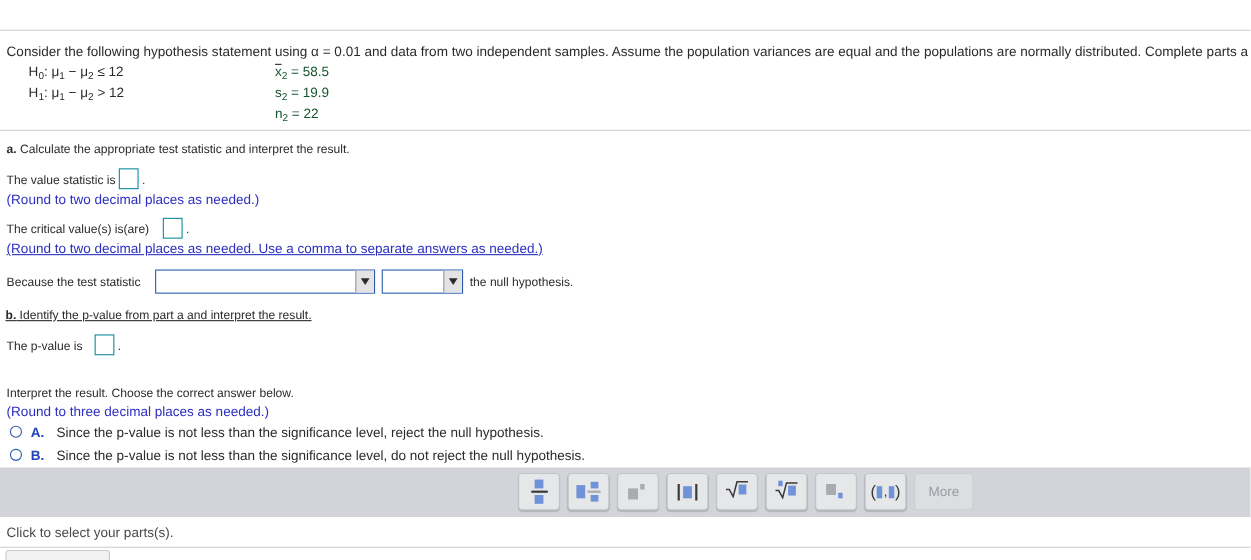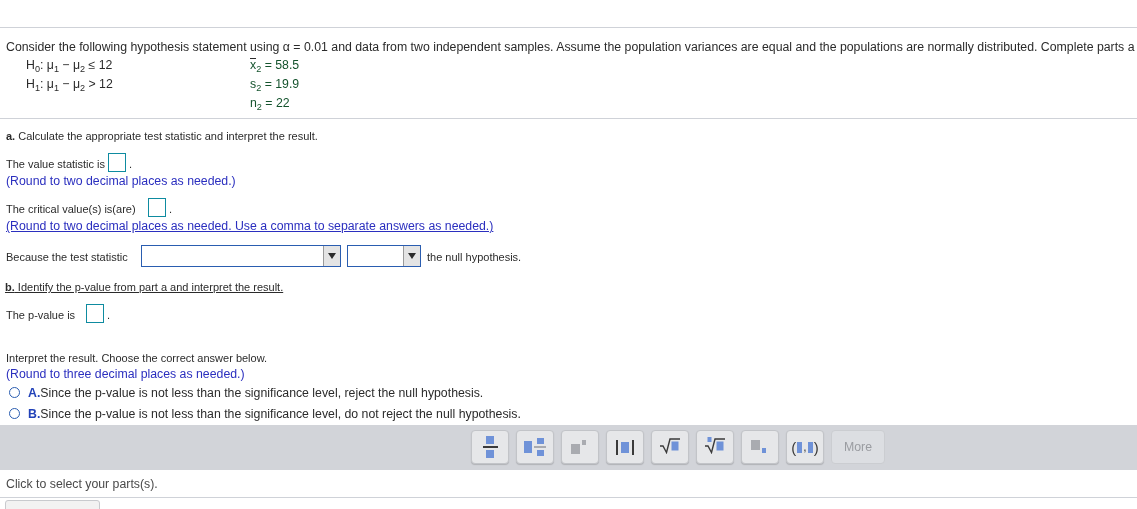--- a/index.html
+++ b/index.html
@@ -75,21 +75,21 @@
 
   
   .radio-row { position:absolute; height:17px; display:flex; align-items:center; white-space:nowrap; }
   .radio {
     width:11px; height:11px; border-radius:50%;
     border:1.6px solid #2a5db0; background:#fff; flex:0 0 auto;
   }
   .radio-letter {
     margin-left:8px; font-size:12.3px; font-weight:bold; color:#2141b8;
   }
-  .radio-text { font-size:12.3px; color:#2b2b2b; }
+  .radio-text { margin-left:11px; font-size:12.3px; color:#2b2b2b; }
 
   
   .toolbar {
     position:absolute; left:0; top:425px; width:1137px; height:45px;
     background:#d2d4d9;
   }
   .tb-inner {
     position:absolute; left:471px; top:5px;
     display:flex; gap:7px;
   }

